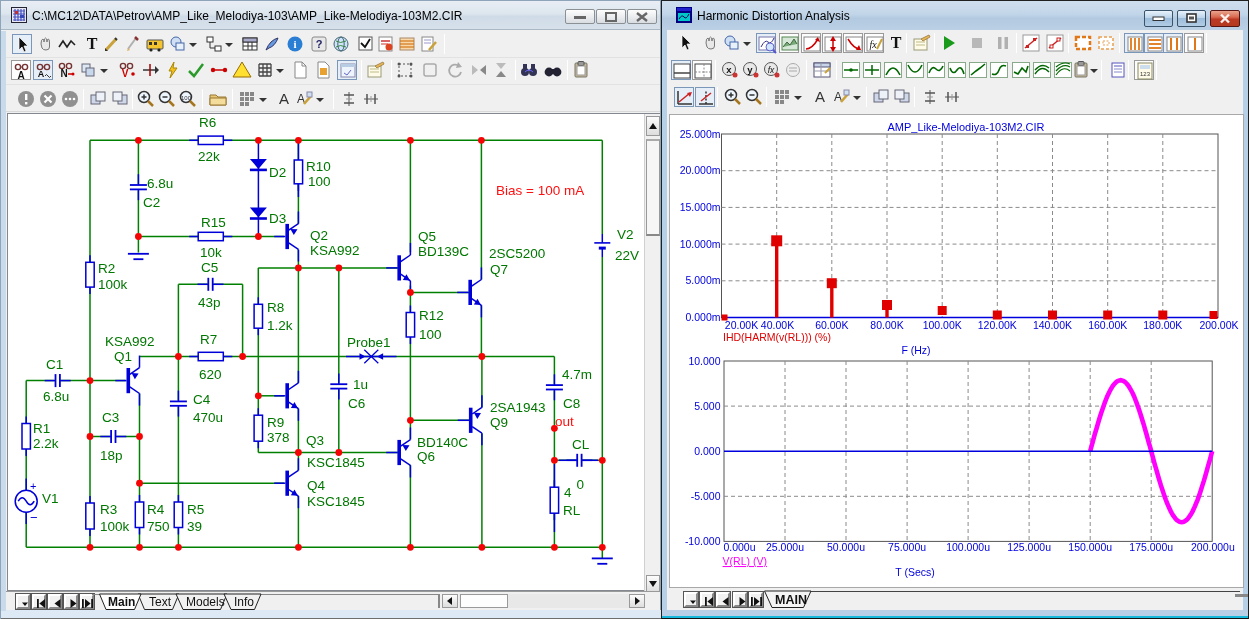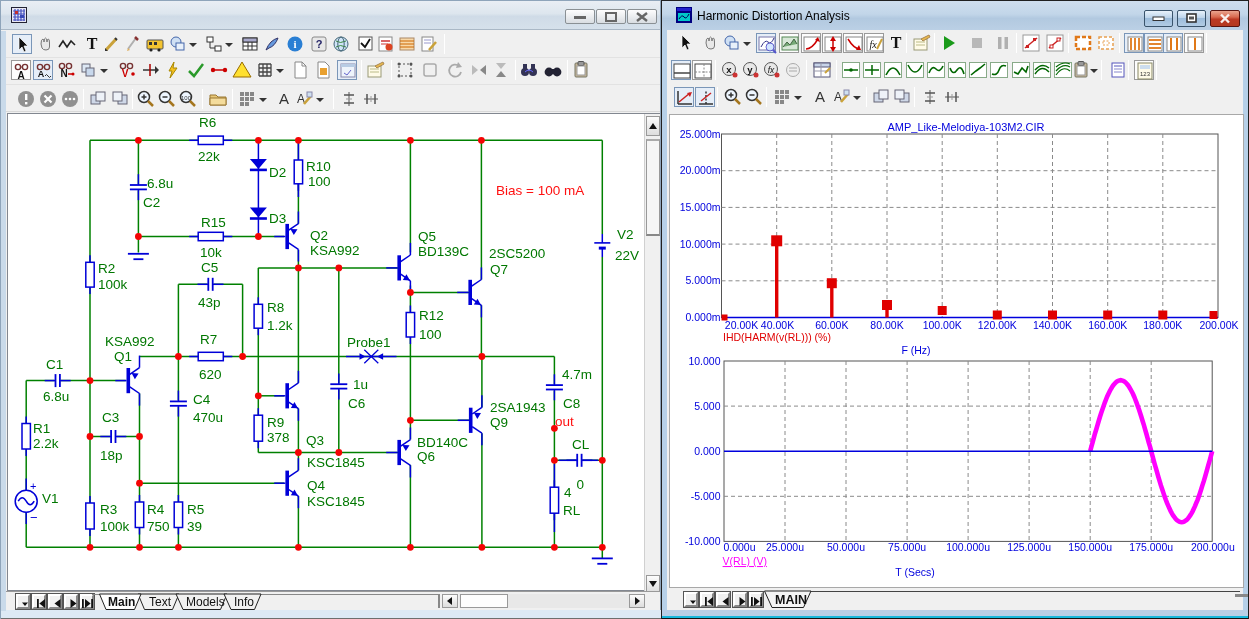--- a/index.html
+++ b/index.html
@@ -20,20 +20,21 @@
 <div id="lw">
     <div id="lt">
       <div style="position:absolute;left:10px;top:6px;width:17px;height:17px;">
         <svg width="17" height="17">
           <rect x="0.5" y="0.5" width="15" height="15" fill="#e8e8f4" stroke="#223"></rect>
           <path d="M2 4 h12 M2 7 h12 M2 10 h12 M2 13 h12 M4 2 v12 M7 2 v12 M10 2 v12 M13 2 v12" stroke="#4450c0" stroke-width="1.2"></path>
           <rect x="4" y="4" width="3" height="3" fill="#c03030"></rect>
           <rect x="9" y="8" width="4" height="3" fill="#3848b8"></rect>
         </svg>
       </div>
+      <div class="txt">C:\MC12\DATA\Petrov\AMP_Like_Melodiya-103\AMP_Like-Melodiya-103M2.CIR</div>
       <div class="wbtn" style="left:564px;">
         <svg width="28" height="13" viewBox="0 0 28 13">
           <rect x="8" y="6" width="12" height="3" fill="#666"></rect>
         </svg>
       </div>
       <div class="wbtn" style="left:595px;">
         <svg width="28" height="13" viewBox="0 0 28 13">
           <rect x="9" y="3" width="10" height="8" fill="none" stroke="#666" stroke-width="2"></rect>
         </svg>
       </div>

